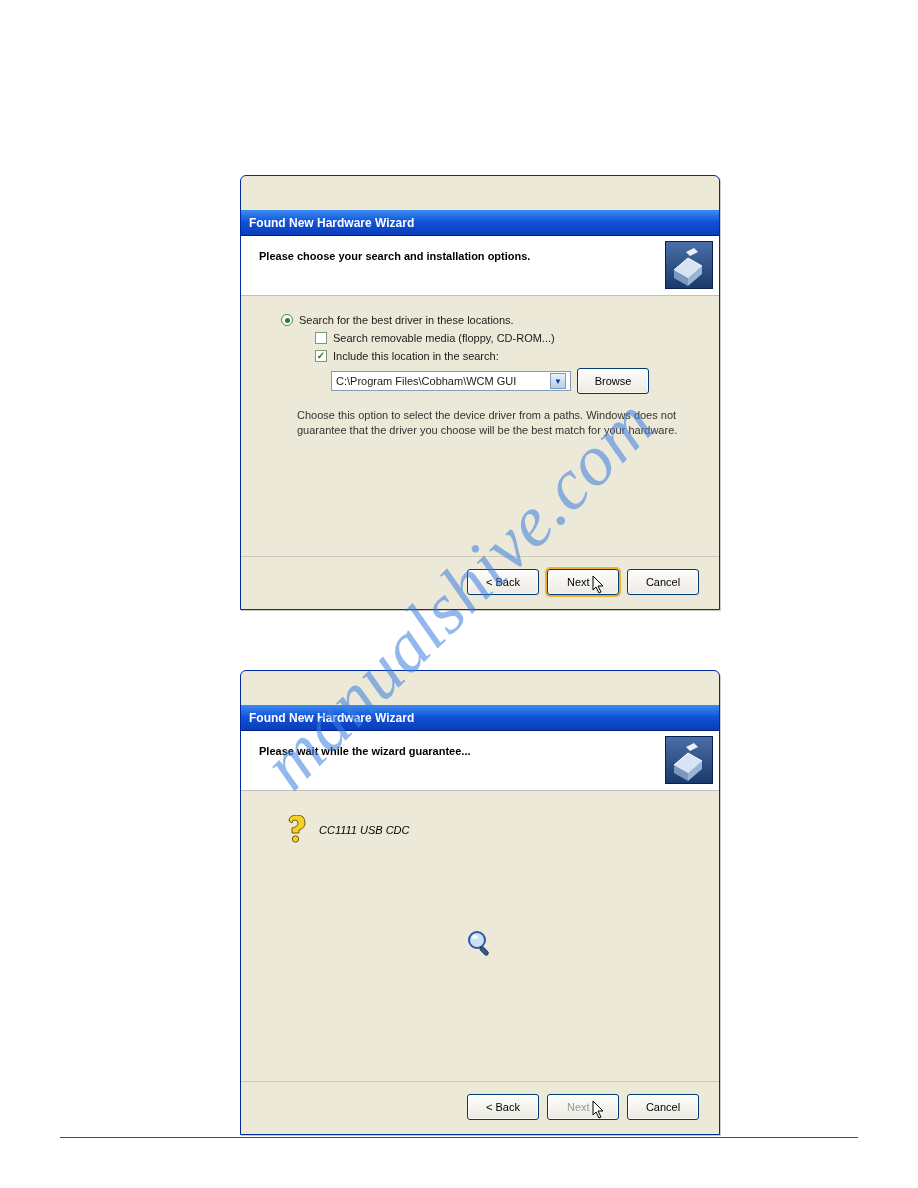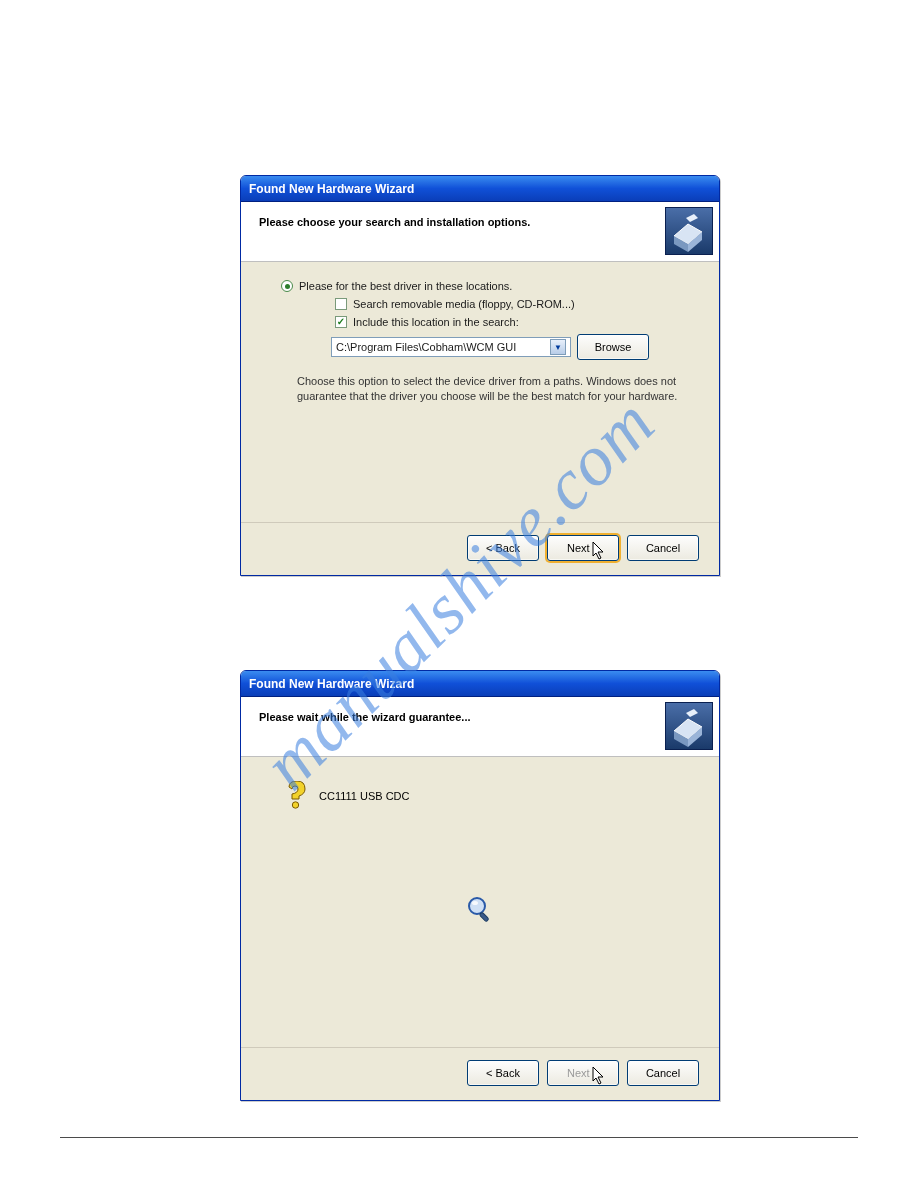--- a/index.html
+++ b/index.html
@@ -52,20 +52,21 @@
 
   .titlebar {
     height: 26px;
     background: linear-gradient(to bottom, #3a8cf0 0%, #1050d8 50%, #0a3eb8 100%);
     color: #fff;
     font-weight: bold;
     font-size: 12px;
     line-height: 26px;
     padding: 0 8px;
     border-bottom: 1px solid #002080;
+    margin-top: 34px;
   }
 
   .header-strip {
     background: #ffffff;
     height: 60px;
     border-bottom: 1px solid #bfbfbf;
     position: relative;
     padding: 14px 16px 0 18px;
   }
   .header-strip .headline {
@@ -118,21 +119,21 @@
     justify-content: center;
     font-size: 10px;
     color: #1a7a1a;
     line-height: 1;
   }
   .check.checked::after {
     content: "✓";
     font-weight: bold;
   }
   .desc-text { margin: 4px 0 10px 16px; color: #333; line-height: 1.35; }
-  .sub2 { margin-left: 54px; text-align: right; }
+  .sub2 { margin-left: 34px; text-align: right; }
 
   .combo {
     display: flex;
     align-items: center;
     gap: 6px;
     margin: 6px 0 14px 50px;
   }
   .combo-field {
     width: 240px;
     height: 20px;
@@ -226,21 +227,21 @@
         <polygon points="8,28 22,36 22,44 8,36" fill="#7a98c0"></polygon>
         <path d="M20 10 L28 6 L32 10 L24 14 Z" fill="#e8f0fb"></path>
       </svg>
     </div>
   </div>
 
   <div class="body-area">
 
     <div class="radio-row">
       <span class="radio checked"></span>
-      <span>Please for the best driver in these locations.</span>
+      <span>Search for the best driver in these locations.</span>
     </div>
 
     <div class="check-row sub2">
       <span class="check"></span>
       <span>Search removable media (floppy, CD-ROM...)</span>
     </div>
 
     <div class="check-row sub2">
       <span class="check checked"></span>
       <span>Include this location in the search:</span>
@@ -281,21 +282,21 @@
       <svg width="46" height="46" viewBox="0 0 46 46">
         <polygon points="8,28 22,16 36,24 22,36" fill="#d8e4f4" stroke="#ffffff" stroke-width="1"></polygon>
         <polygon points="22,36 36,24 36,32 22,44" fill="#9ab4d8"></polygon>
         <polygon points="8,28 22,36 22,44 8,36" fill="#7a98c0"></polygon>
         <path d="M20 10 L28 6 L32 10 L24 14 Z" fill="#e8f0fb"></path>
       </svg>
     </div>
   </div>
 
   <div class="body-area-2">
-    <div class="device-row" style="margin-left:12px;">
+    <div class="device-row" style="margin-left:12px;font-style:italic;">
       <span class="qicon">
         <svg width="28" height="30" viewBox="0 0 28 30">
           <path d="M8 6 Q8 0 16 0 Q24 0 24 8 Q24 13 18 15 L18 18 L11 18 L11 13 Q17 12 17 8 Q17 5 14 5 Q11 5 11 8 Z" fill="#f2d22a" stroke="#7a5a00" stroke-width="1"></path>
           <circle cx="14.5" cy="24" r="3.2" fill="#f2d22a" stroke="#7a5a00" stroke-width="1"></circle>
         </svg>
       </span>
       <span>CC1111 USB CDC</span>
     </div>
 
     <div class="search-icon">

